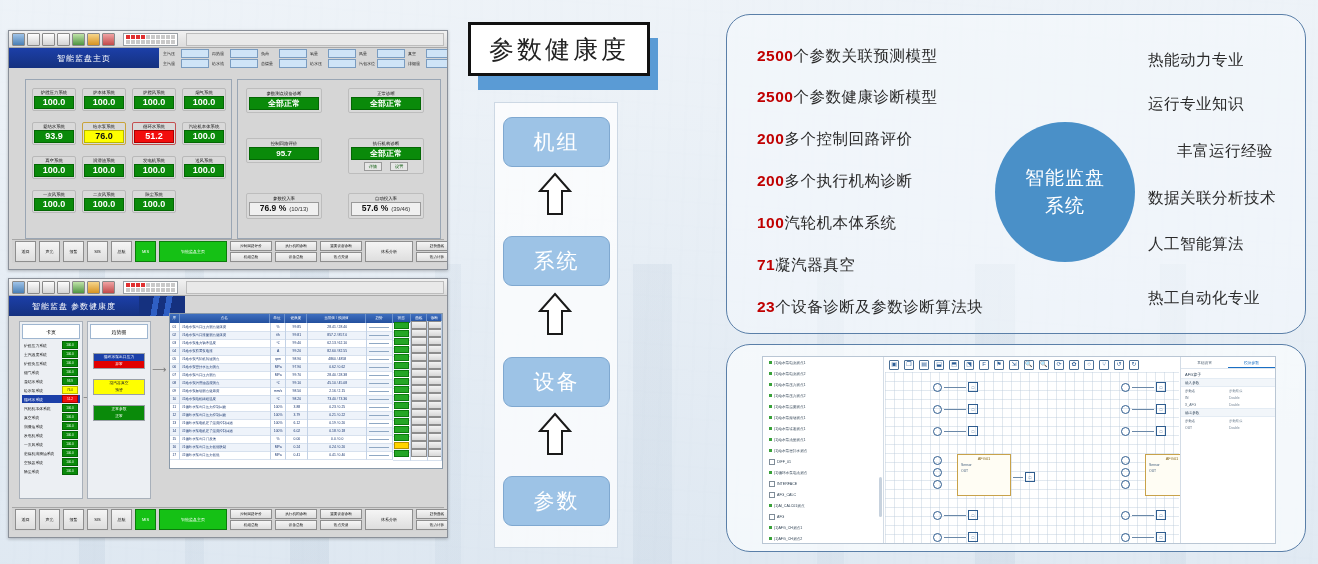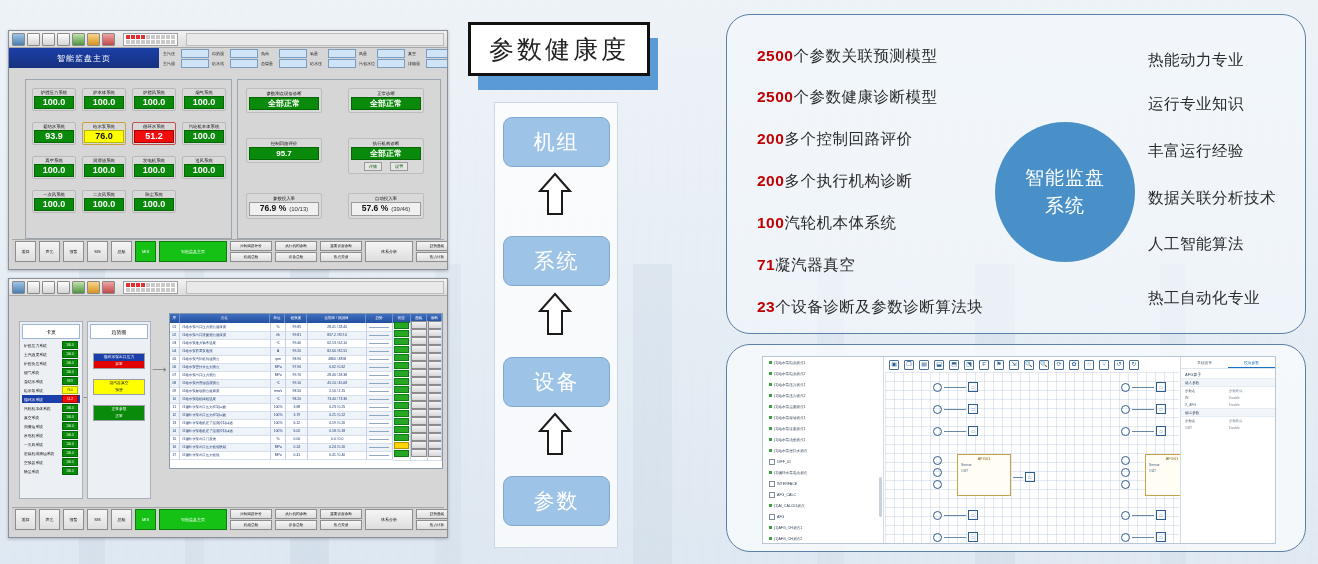--- a/index.html
+++ b/index.html
@@ -426,20 +426,25 @@
           <div class="led"></div>
           <div class="led"></div>
           <div class="led"></div>
         <div class="led"></div>
           <div class="led"></div>
       </div>
     </div>
     <div class="tb-fill"></div>
   </div>
 
+  <div class="scada-title">
+    <div class="title-bar" style="min-width:130px;position:relative;overflow:hidden;">智能监盘  参数健康度</div>
+    <div style="width:46px;background:linear-gradient(100deg,#15317f 0 30%,#2f5fc4 30% 42%,#15317f 42% 56%,#2f5fc4 56% 68%,#15317f 68% 100%);"></div>
+    <div class="title-strip"></div>
+  </div>
 
   <div class="navlist" style="left:10px;top:42px;width:62px;height:176px;">
     <div class="nav-head">卡页</div>
     <div class="nav-item">
         <span class="txt">炉膛压力系统</span>
         <span class="pill">100.0</span>
       </div>
     <div class="nav-item">
         <span class="txt">主汽温度系统</span>
         <span class="pill">100.0</span>
@@ -812,21 +817,21 @@
 </div>
 
 <div class="circle" style="left:995px;top:122px;width:140px;height:140px;">
   <span style="display:block;width:90px;">
     <span>智能监盘系统</span>
   </span>
 </div>
 
 <div class="prof-line" style="left:1148px;top:50px;">热能动力专业</div>
 <div class="prof-line" style="left:1148px;top:94px;">运行专业知识</div>
-<div class="prof-line" style="left:1148px;top:141px;">丰富运行经验</div>
+<div class="prof-line" style="left:1177px;top:141px;">丰富运行经验</div>
 <div class="prof-line" style="left:1148px;top:188px;">数据关联分析技术</div>
 <div class="prof-line" style="left:1148px;top:234px;">人工智能算法</div>
 <div class="prof-line" style="left:1148px;top:288px;">热工自动化专业</div>
 
 <div class="card" style="left:726px;top:344px;width:578px;height:206px;background:rgba(250,252,254,.75);"></div>
 
 <div class="logic" style="left:762px;top:356px;width:512px;height:186px;">
   <div class="logic-tree" id="logic-tree">
       <div class="tnode">
         <span class="dot"></span>

